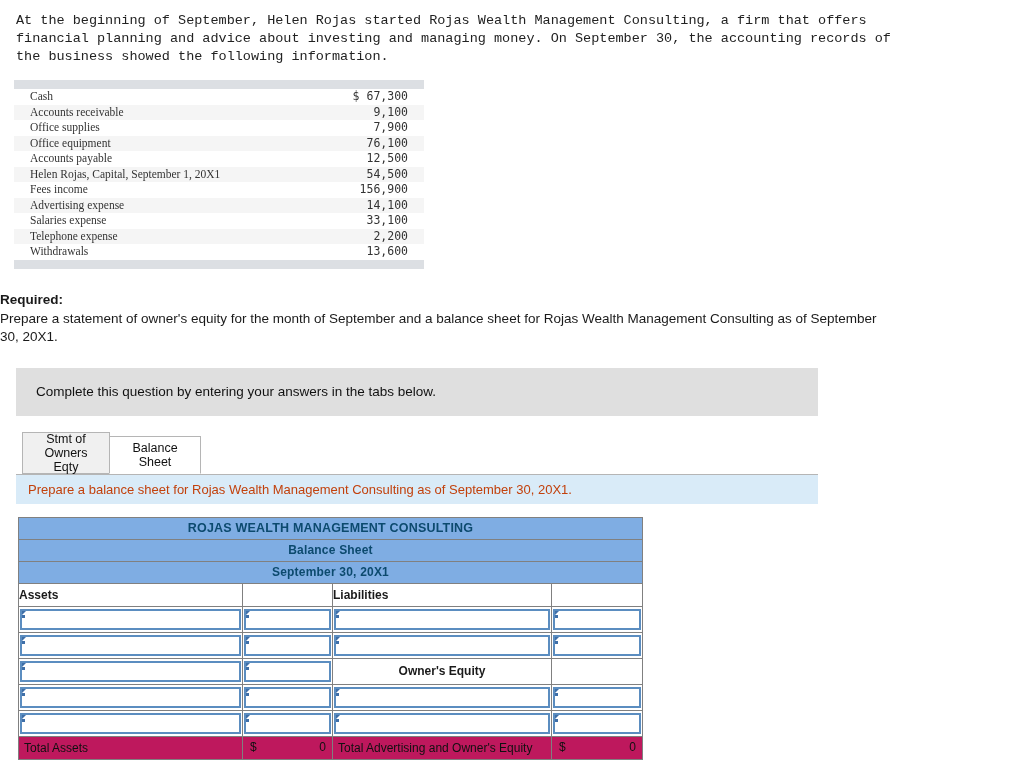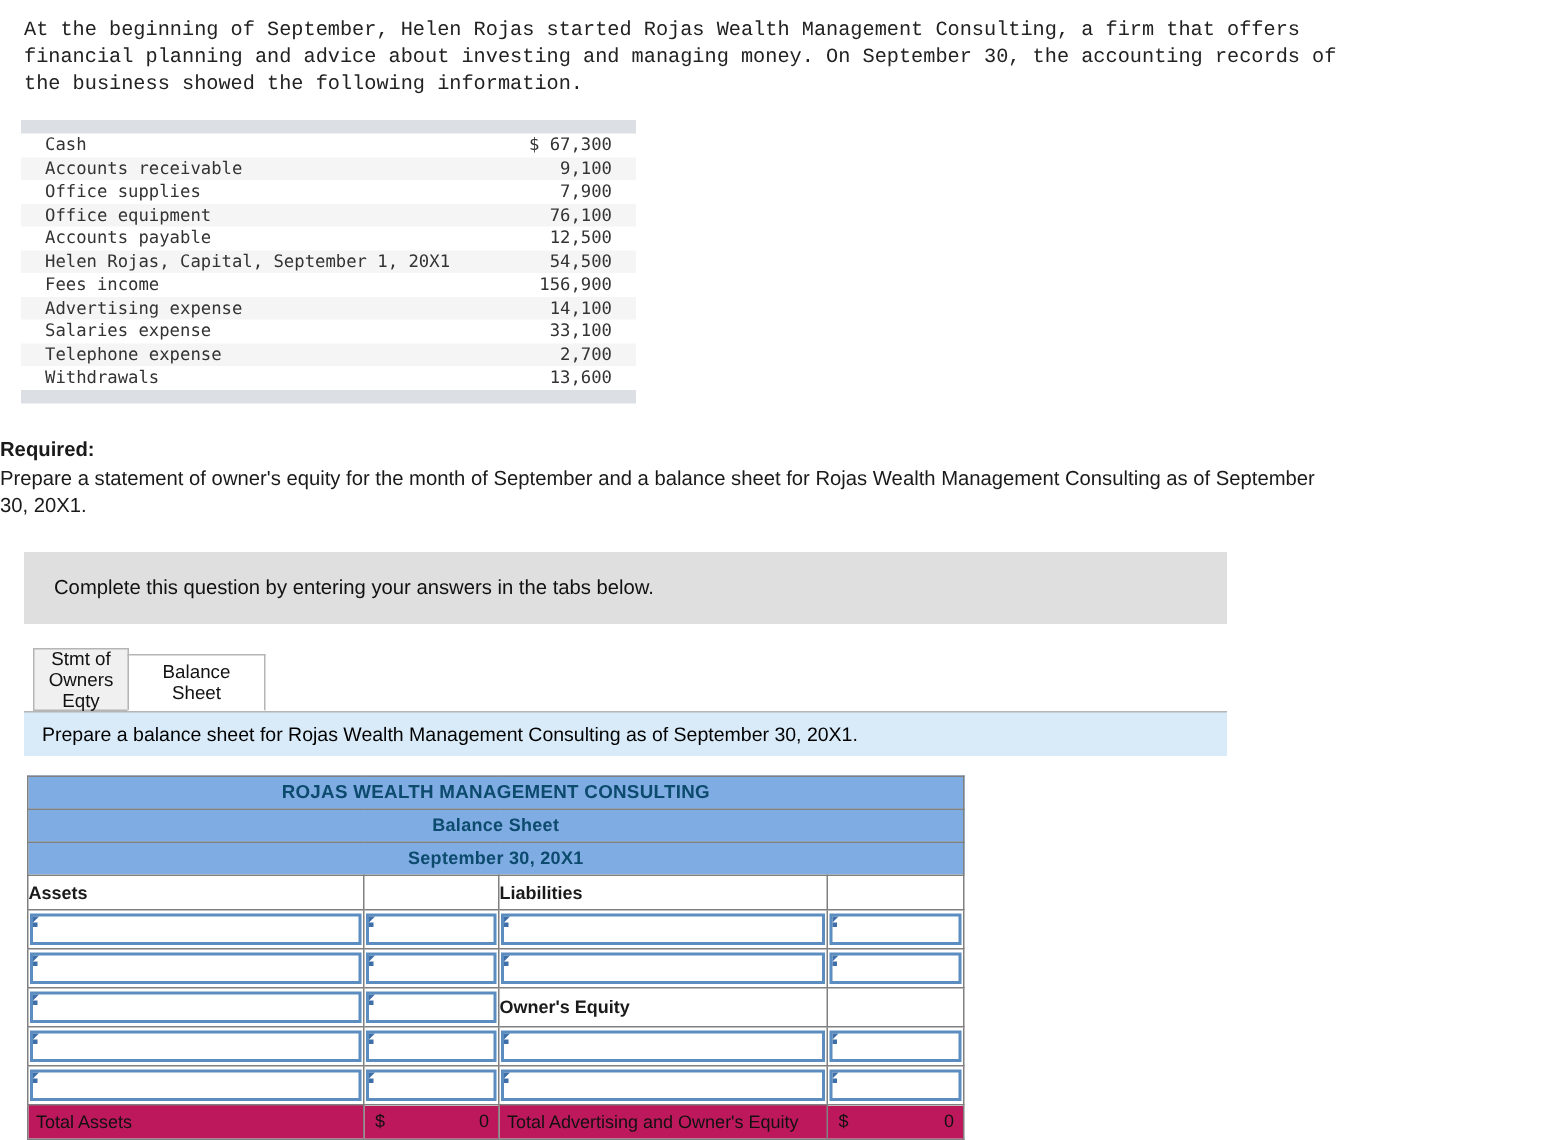--- a/index.html
+++ b/index.html
@@ -43,21 +43,21 @@
     font-family: "DejaVu Sans Mono", "Liberation Mono", monospace;
     font-size: 11.5px;
     color: #333;
   }
   #facts-table tr:nth-child(even) { background: #f5f5f5; }
   #facts-table td {
     padding: 1px 0 1px 0;
     line-height: 13.5px;
     white-space: pre;
   }
-  #facts-table td.lbl { padding-left: 16px; }
+  #facts-table td.lbl { padding-left: 16px; font-family: Liberation Serif, serif; }
   #facts-table td.amt {
     text-align: right;
     padding-right: 16px;
     white-space: pre;
   }
 
   
   #required {
     margin: 22px 0 0 0;
     max-width: 890px;
@@ -102,21 +102,21 @@
     cursor: pointer;
     display: flex;
     align-items: center;
     justify-content: center;
     padding: 0 8px;
     color: #111;
   }
   .tab.inactive {
     background: #f0f0f0;
     height: 42px;
-    width: 64px;
+    width: 88px;
     white-space: pre-line;
   }
   .tab.active {
     background: #ffffff;
     height: 38px;
     width: 92px;
     border-bottom: 1px solid #ffffff;
     margin-left: -1px;
     position: relative;
     z-index: 3;
@@ -126,21 +126,21 @@
   #instruction {
     margin: 0 0 0 16px;
     width: 802px;
     height: 30px;
     background: #d9ebf8;
     display: flex;
     align-items: center;
     padding-left: 12px;
     box-sizing: border-box;
     font-size: 13px;
-    color: #000000;
+    color: #c2410c;
     border-top: 1px solid #b5b5b5;
   }
 
   
   #bs-wrap { margin: 13px 0 0 18px; }
   #bs-table {
     border-collapse: collapse;
     table-layout: fixed;
     width: 624px;
     font-size: 12px;
@@ -160,20 +160,21 @@
     height: 21px !important;
   }
   .bs-title.t1 { font-size: 12.5px; }
   .bs-colhead {
     text-align: left;
     font-weight: bold;
     background: #ffffff;
     height: 22px !important;
   }
   .bs-sublabel {
+    text-align: center;
     font-weight: bold;
     background: #ffffff;
   }
   .bs-cell { background: #ffffff; height: 24px !important; }
 
   
   .inbox {
     display: block;
     height: 17px;
     margin: 2px 1px;
@@ -301,21 +302,21 @@
         <tr>
           <td class="lbl">Advertising expense</td>
           <td class="amt">14,100</td>
         </tr>
         <tr>
           <td class="lbl">Salaries expense</td>
           <td class="amt">33,100</td>
         </tr>
         <tr>
           <td class="lbl">Telephone expense</td>
-          <td class="amt">2,700</td>
+          <td class="amt">2,200</td>
         </tr>
         <tr>
           <td class="lbl">Withdrawals</td>
           <td class="amt">13,600</td>
         </tr>
       </tbody>
   </table>
   <div class="facts-strip"></div>
 </div>
 

